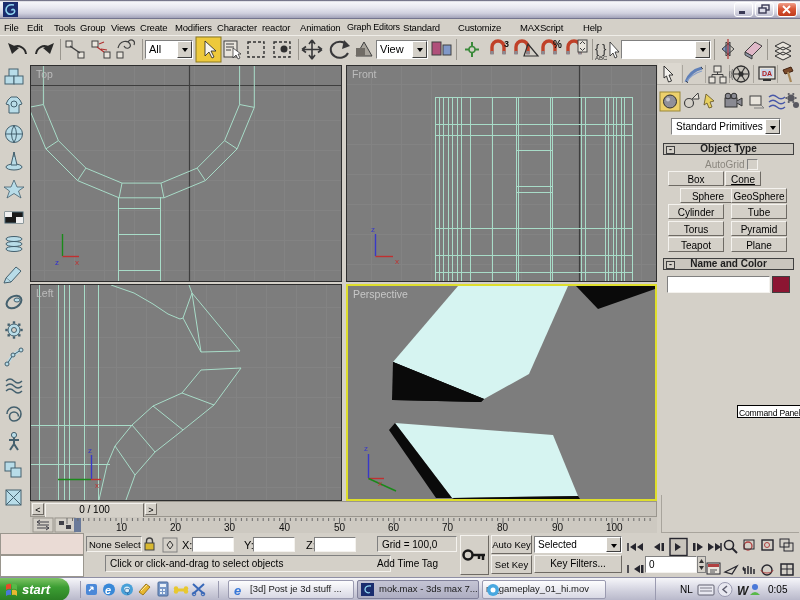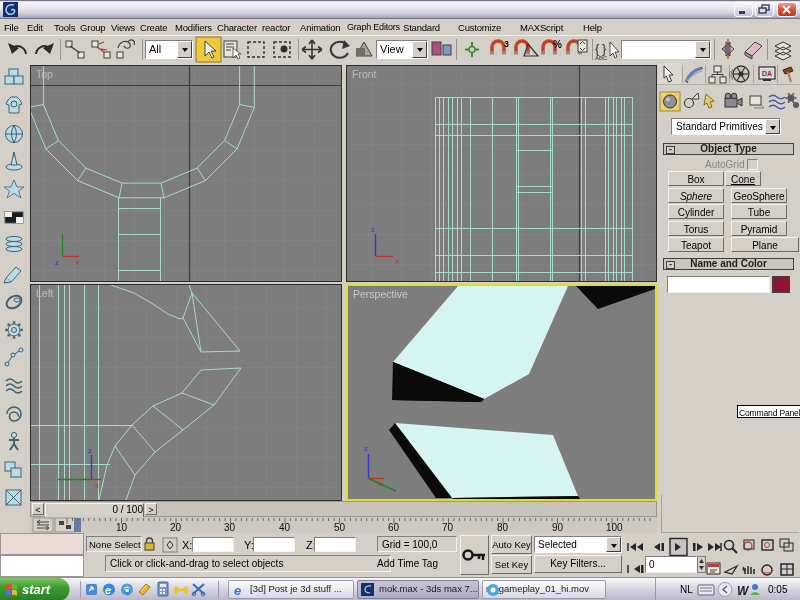--- a/index.html
+++ b/index.html
@@ -290,39 +290,39 @@
         <rect x="128.5" y="34.1" width="1.8" height="1.8" fill="#585860"></rect>
         <rect x="130.8" y="30.1" width="1.8" height="1.8" fill="#585860"></rect>
         <rect x="135.4" y="30.1" width="1.8" height="1.8" fill="#585860"></rect>
       </svg>
     <div class="dropfield" style="left:14px; top:55px; width:110px; height:17px; padding:2px 0 0 4px; font-size:10px; overflow:hidden;">Standard Primitives<span class="droparrow"></span></div>
     <div class="rollout" style="top:80px;"><span class="minus">-</span>Object Type</div>
     <div class="abs" style="left:48px; top:96px; color:#8a867e; font-size:10px;">AutoGrid</div>
     <div class="sunken" style="left:90px; top:96px; width:11px; height:11px;"></div>
     <div class="cpbtn" style="left:11px; top:108px; width:56px; height:15px;">Box</div>
     <div class="cpbtn" style="left:68px; top:108px; width:36px; height:15px;text-decoration:underline;">Cone</div>
-    <div class="cpbtn" style="left:11px; top:125px; width:56px; height:15px;font-style:italic;">Sphere</div>
+    <div class="cpbtn" style="left:23px; top:125px; width:56px; height:15px;">Sphere</div>
     <div class="cpbtn" style="left:74px; top:125px; width:56px; height:15px;">GeoSphere</div>
     <div class="cpbtn" style="left:11px; top:141px; width:56px; height:15px;">Cylinder</div>
     <div class="cpbtn" style="left:74px; top:141px; width:56px; height:15px;">Tube</div>
     <div class="cpbtn" style="left:11px; top:158px; width:56px; height:15px;">Torus</div>
     <div class="cpbtn" style="left:74px; top:158px; width:56px; height:15px;">Pyramid</div>
     <div class="cpbtn" style="left:11px; top:174px; width:56px; height:15px;">Teapot</div>
-    <div class="cpbtn" style="left:74px; top:174px; width:68px; height:15px;">Plane</div>
+    <div class="cpbtn" style="left:74px; top:174px; width:56px; height:15px;">Plane</div>
     <div class="rollout" style="top:195px;"><span class="minus">-</span>Name and Color</div>
     <div class="sunkwhite" style="left:10px; top:213px; width:103px; height:17px;"></div>
     <div class="abs" style="left:115px; top:213px; width:18px; height:17px; background:#8c1532; border:1px solid #404040;"></div>
     <div class="abs" style="left:4px; top:432px; width:1px; height:38px; background:#a8a49c;"></div>
     <div class="abs" style="left:4px; top:469px; width:138px; height:1px; background:#a8a49c;"></div>
     <div class="abs" style="left:80px; top:342px; width:64px; height:13px; background:#fff; border:1px solid #000; font-size:8.6px; padding:1.5px 0 0 1px; overflow:hidden; letter-spacing:-0.2px;">Command Panel</div>
   </div>
 
   <div class="abs" style="left:30px; top:501px; width:627px; height:16px; background:#c8c4bc; border:1px solid #9a968e;">
     <div class="raised" style="left:1px; top:1px; width:12px; height:12px; font-size:9px; line-height:12px;">&lt;</div>
-    <div class="raised" style="left:14px; top:1px; width:99px; height:16px; line-height:12px; font-size:10px;text-align:right;">0 / 100</div>
+    <div class="raised" style="left:14px; top:1px; width:99px; height:16px; line-height:12px; font-size:10px;">0 / 100</div>
     <div class="raised" style="left:114px; top:1px; width:12px; height:12px; font-size:9px; line-height:12px;">&gt;</div>
   </div>
 
   <div class="abs" style="left:30px; top:517px; width:627px; height:16px;"><svg style="" width="627" height="16">
         <rect x="0" y="0" width="627" height="16" fill="#cdc9c1"></rect>
         <rect x="3" y="1" width="20" height="14" fill="#d4d0c8" stroke="#9a968e"></rect>
         <path d="M7 5 h12 M7 8 h12 M7 11 h12 M10 3 l-3 2 l3 2 M16 9 l3 2 l-3 2" stroke="#404048" fill="none"></path>
         <rect x="25" y="1" width="20" height="14" fill="#d4d0c8" stroke="#9a968e"></rect>
         <rect x="29" y="4" width="5" height="4" fill="#404048"></rect>
         <rect x="36" y="8" width="5" height="4" fill="#404048"></rect>

